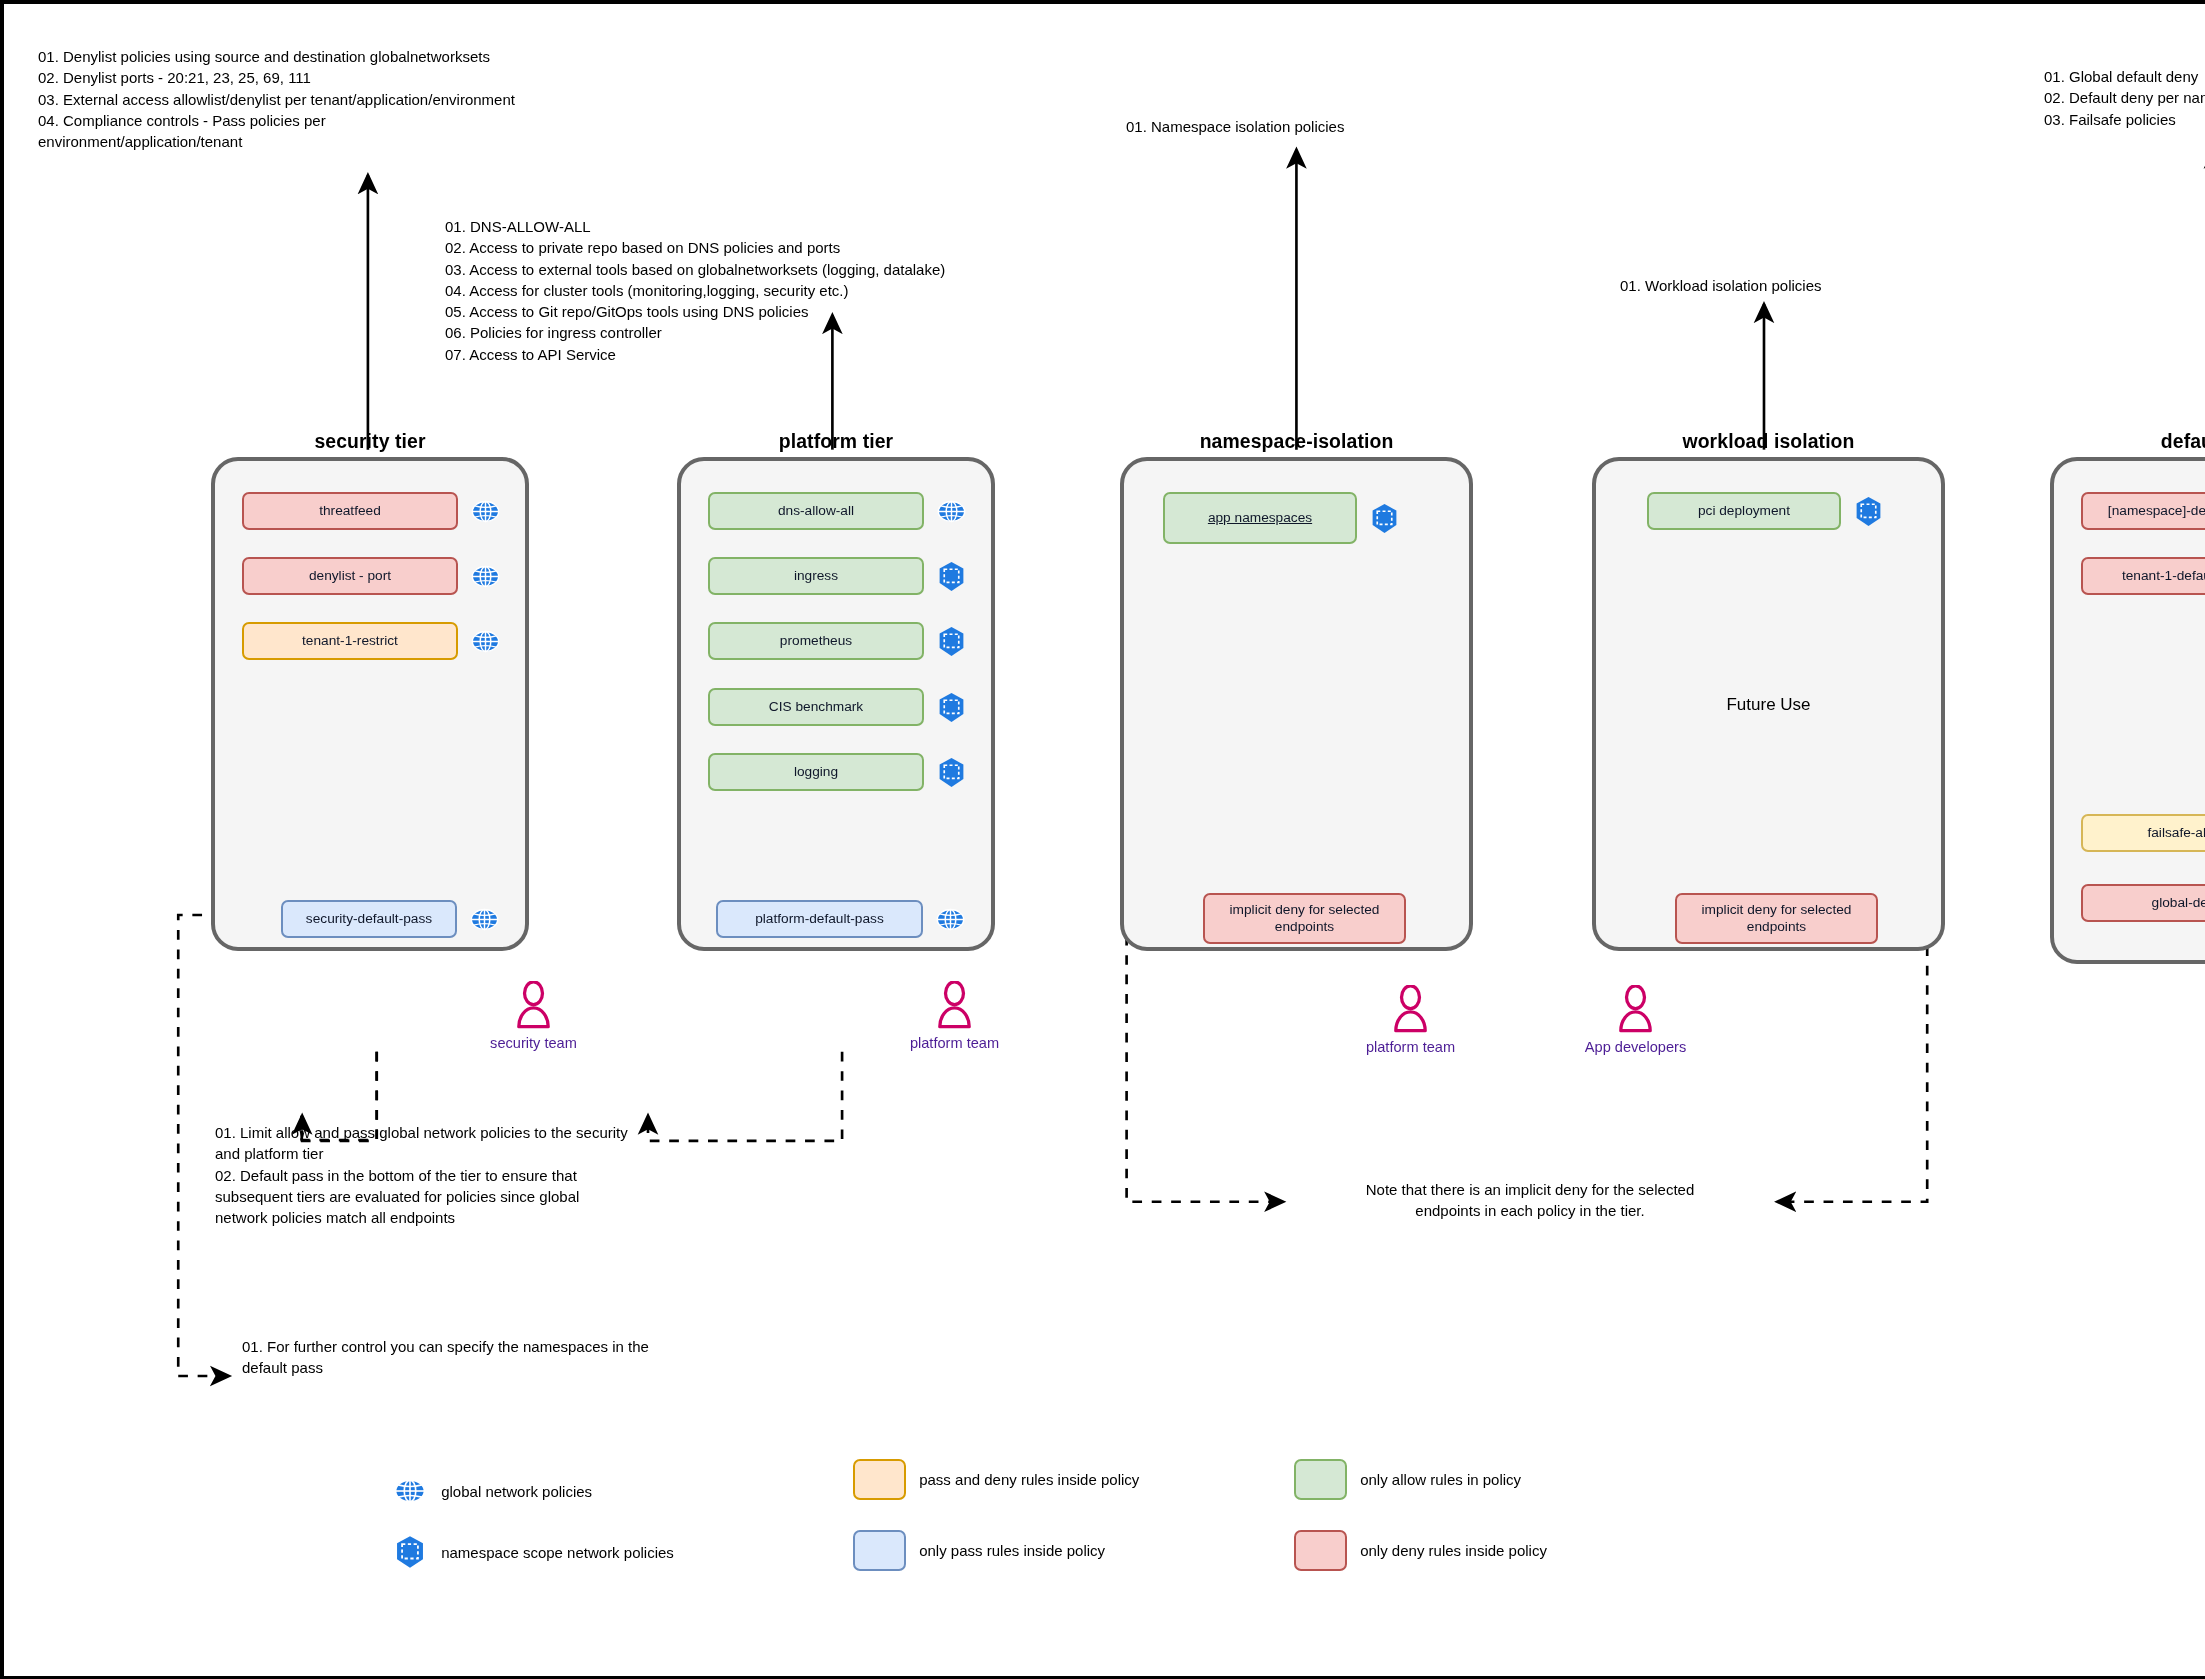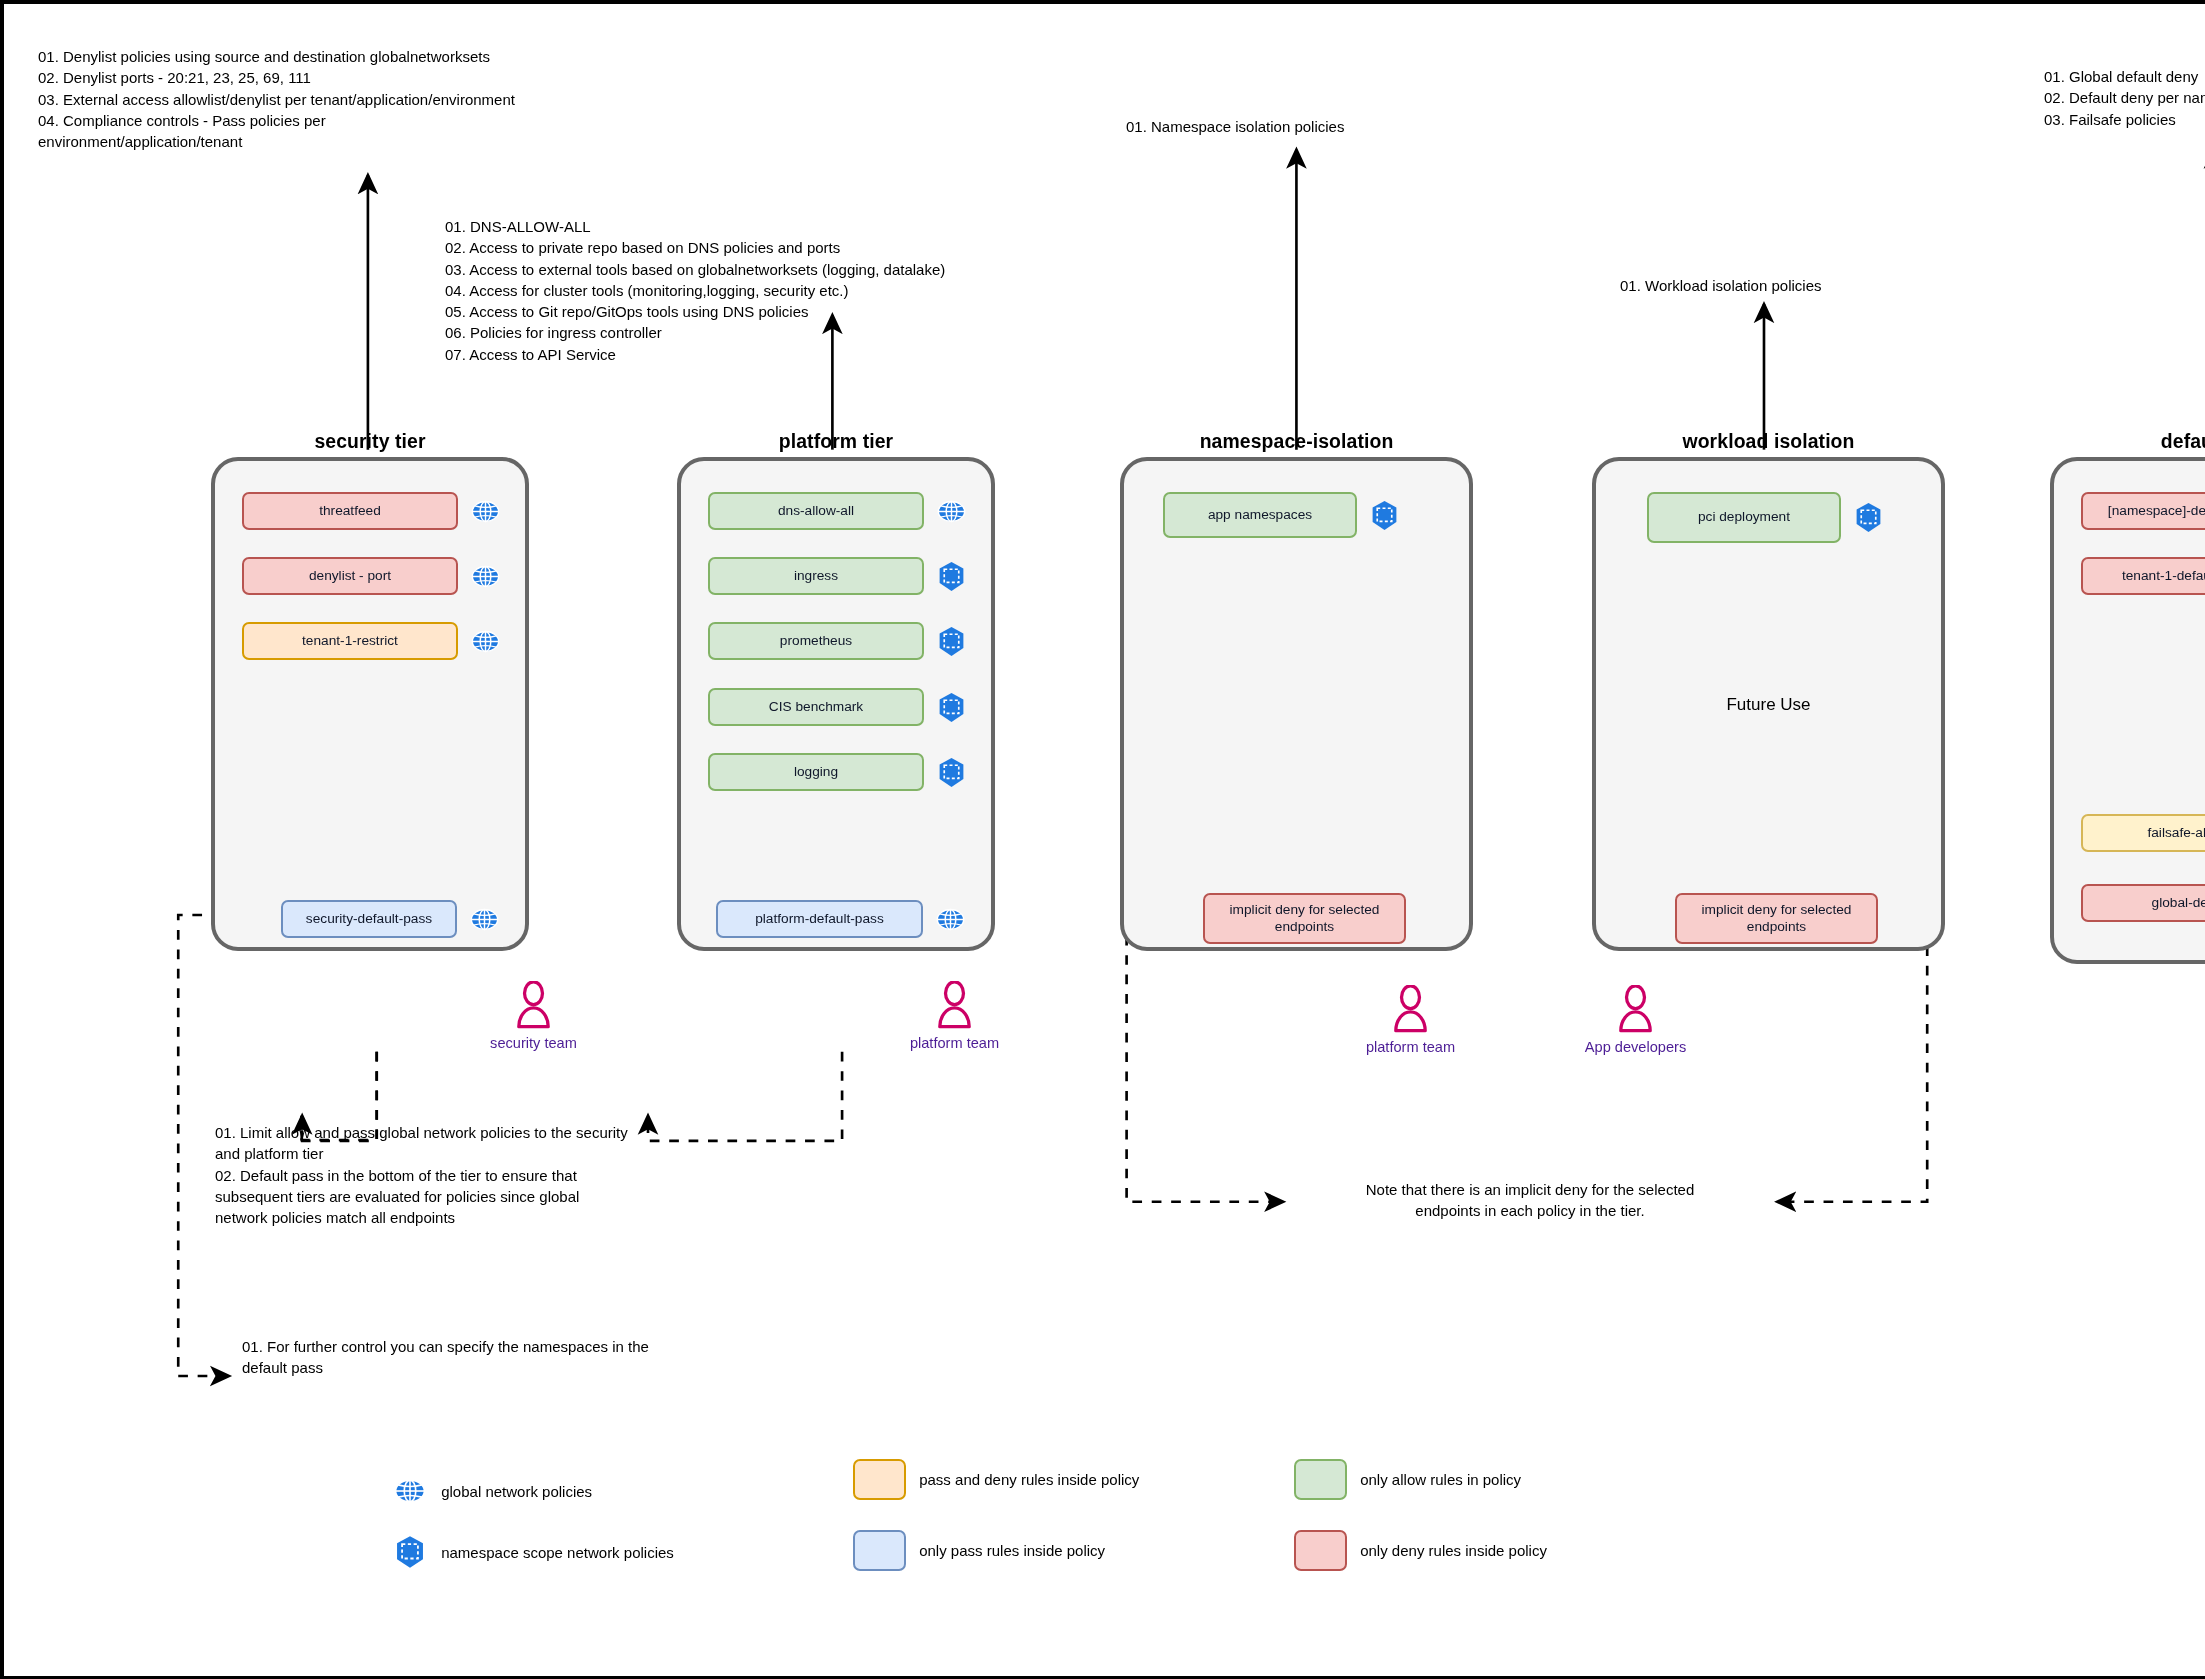--- a/index.html
+++ b/index.html
@@ -359,21 +359,21 @@
       <ellipse cx="50" cy="30" rx="22" ry="28" fill="none" stroke="#cc0066" stroke-width="8"></ellipse>
       <path d="M14,112 A36,46 0 0,1 86,112 Z" fill="none" stroke="#cc0066" stroke-width="8" stroke-linejoin="round"></path>
     </svg>
     <div class="persona-label">platform team</div>
   </div>
 
   <div class="tier" style="left:1116px; top:426px; width:353px; height:626px;">
     <div class="tier-title">namespace-isolation</div>
     <div class="tier-body" style="width:353px; height:494px;">
       <div class="policy-row" style="left:39px; top:31px;">
-        <div class="policy-box p-allow" style="width:194px; height:46px;">app namespaces</div>
+        <div class="policy-box p-allow" style="width:194px; height:52px;text-decoration:underline;">app namespaces</div>
         <span class="icon-wrap">
           <svg viewBox="0 0 100 100">
               <path d="M50,6 L86,26 L86,70 L50,94 L14,70 L14,26 Z" fill="#1f7ae0"></path>
               <rect x="28" y="28" width="44" height="40" fill="none" stroke="#ffffff" stroke-width="5" stroke-dasharray="9 7"></rect>
             </svg>
         </span>
       </div>
       <div class="policy-row" style="left:79px; top:432px;">
         <div class="policy-box p-deny" style="width:203px; height:51px;">implicit deny for selected endpoints</div>
       </div>
@@ -385,21 +385,21 @@
       <ellipse cx="50" cy="30" rx="22" ry="28" fill="none" stroke="#cc0066" stroke-width="8"></ellipse>
       <path d="M14,112 A36,46 0 0,1 86,112 Z" fill="none" stroke="#cc0066" stroke-width="8" stroke-linejoin="round"></path>
     </svg>
     <div class="persona-label">platform team</div>
   </div>
 
   <div class="tier" style="left:1588px; top:426px; width:353px; height:626px;">
     <div class="tier-title">workload isolation</div>
     <div class="tier-body" style="width:353px; height:494px;">
       <div class="policy-row" style="left:51px; top:31px;">
-        <div class="policy-box p-allow" style="width:194px; height:51px;">pci deployment</div>
+        <div class="policy-box p-allow" style="width:194px; height:38px;">pci deployment</div>
         <span class="icon-wrap">
           <svg viewBox="0 0 100 100">
               <path d="M50,6 L86,26 L86,70 L50,94 L14,70 L14,26 Z" fill="#1f7ae0"></path>
               <rect x="28" y="28" width="44" height="40" fill="none" stroke="#ffffff" stroke-width="5" stroke-dasharray="9 7"></rect>
             </svg>
         </span>
       </div>
       <div class="future-use" style="top:234px;">Future Use</div>
       <div class="policy-row" style="left:79px; top:432px;">
         <div class="policy-box p-deny" style="width:203px; height:51px;">implicit deny for selected endpoints</div>

